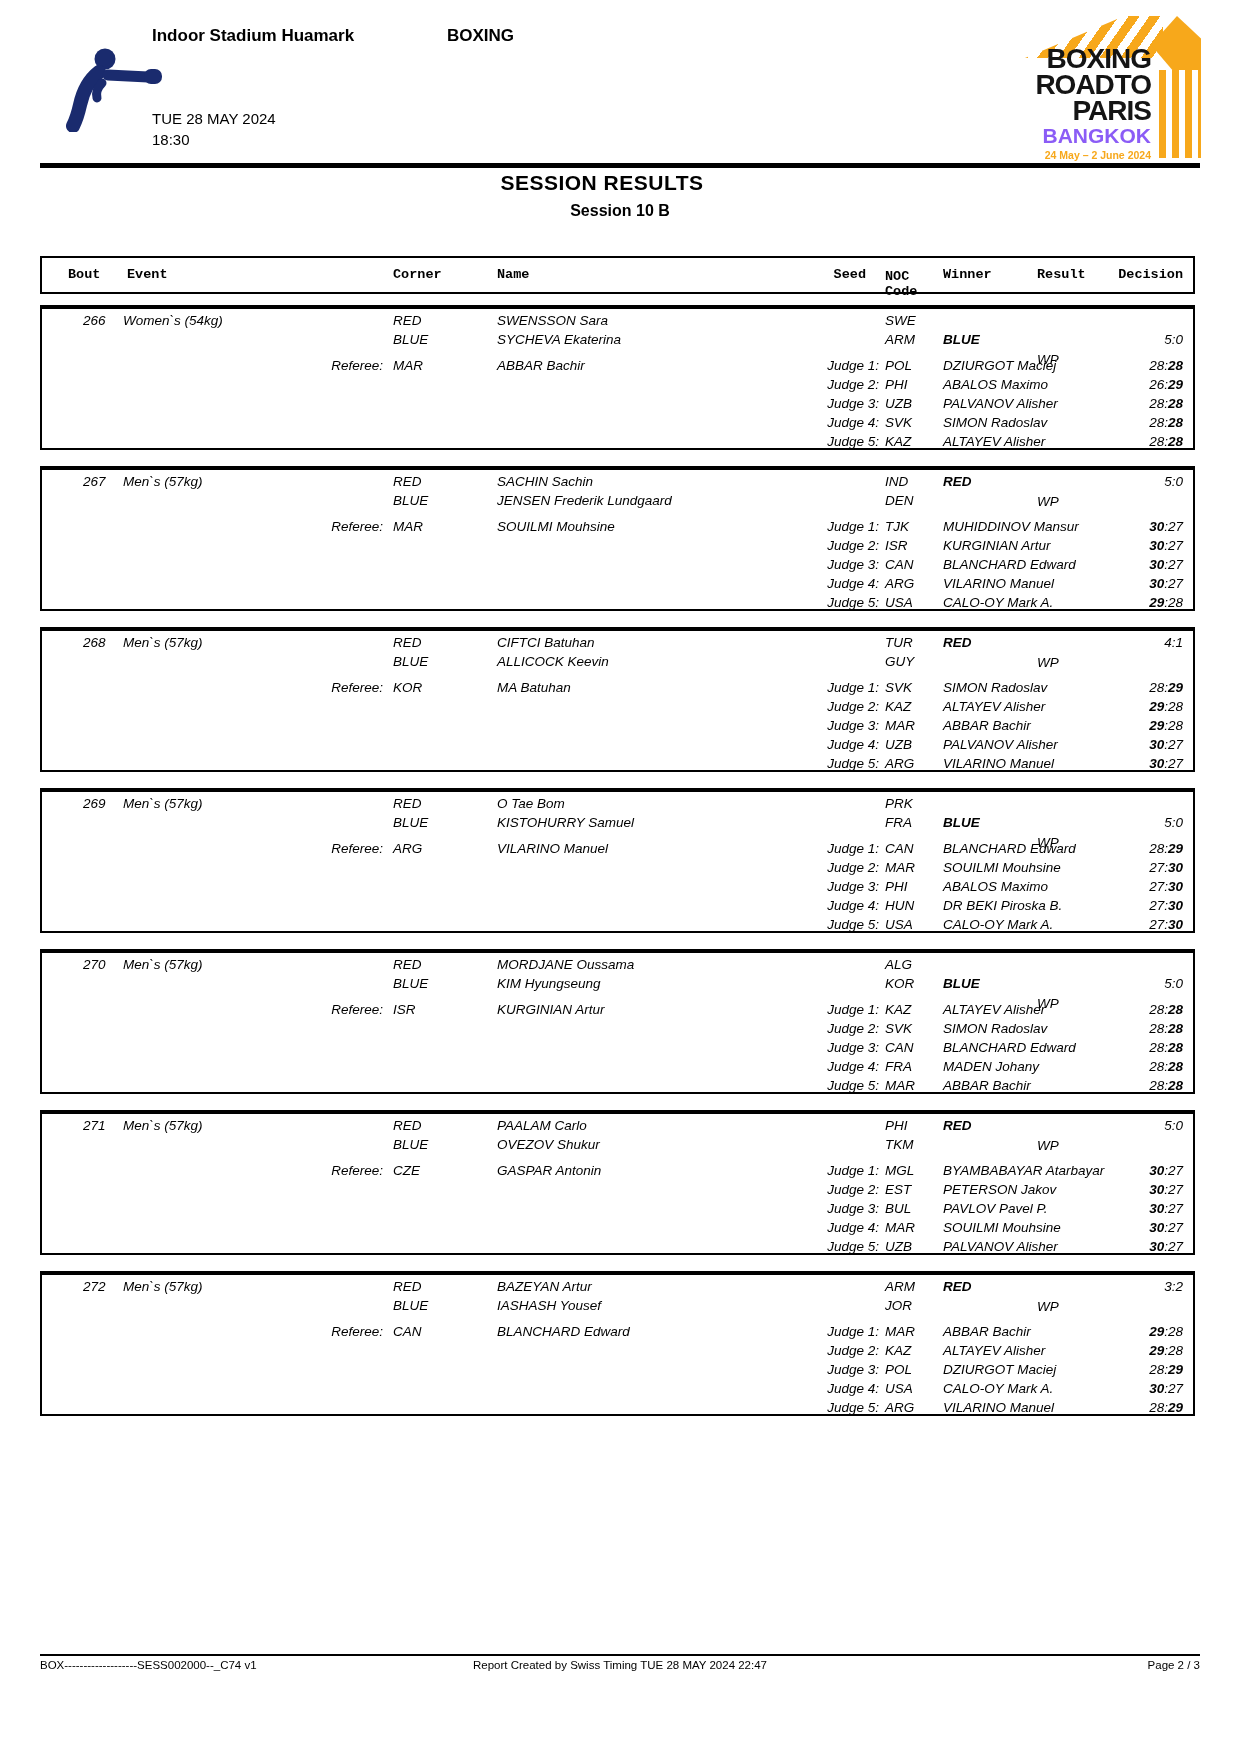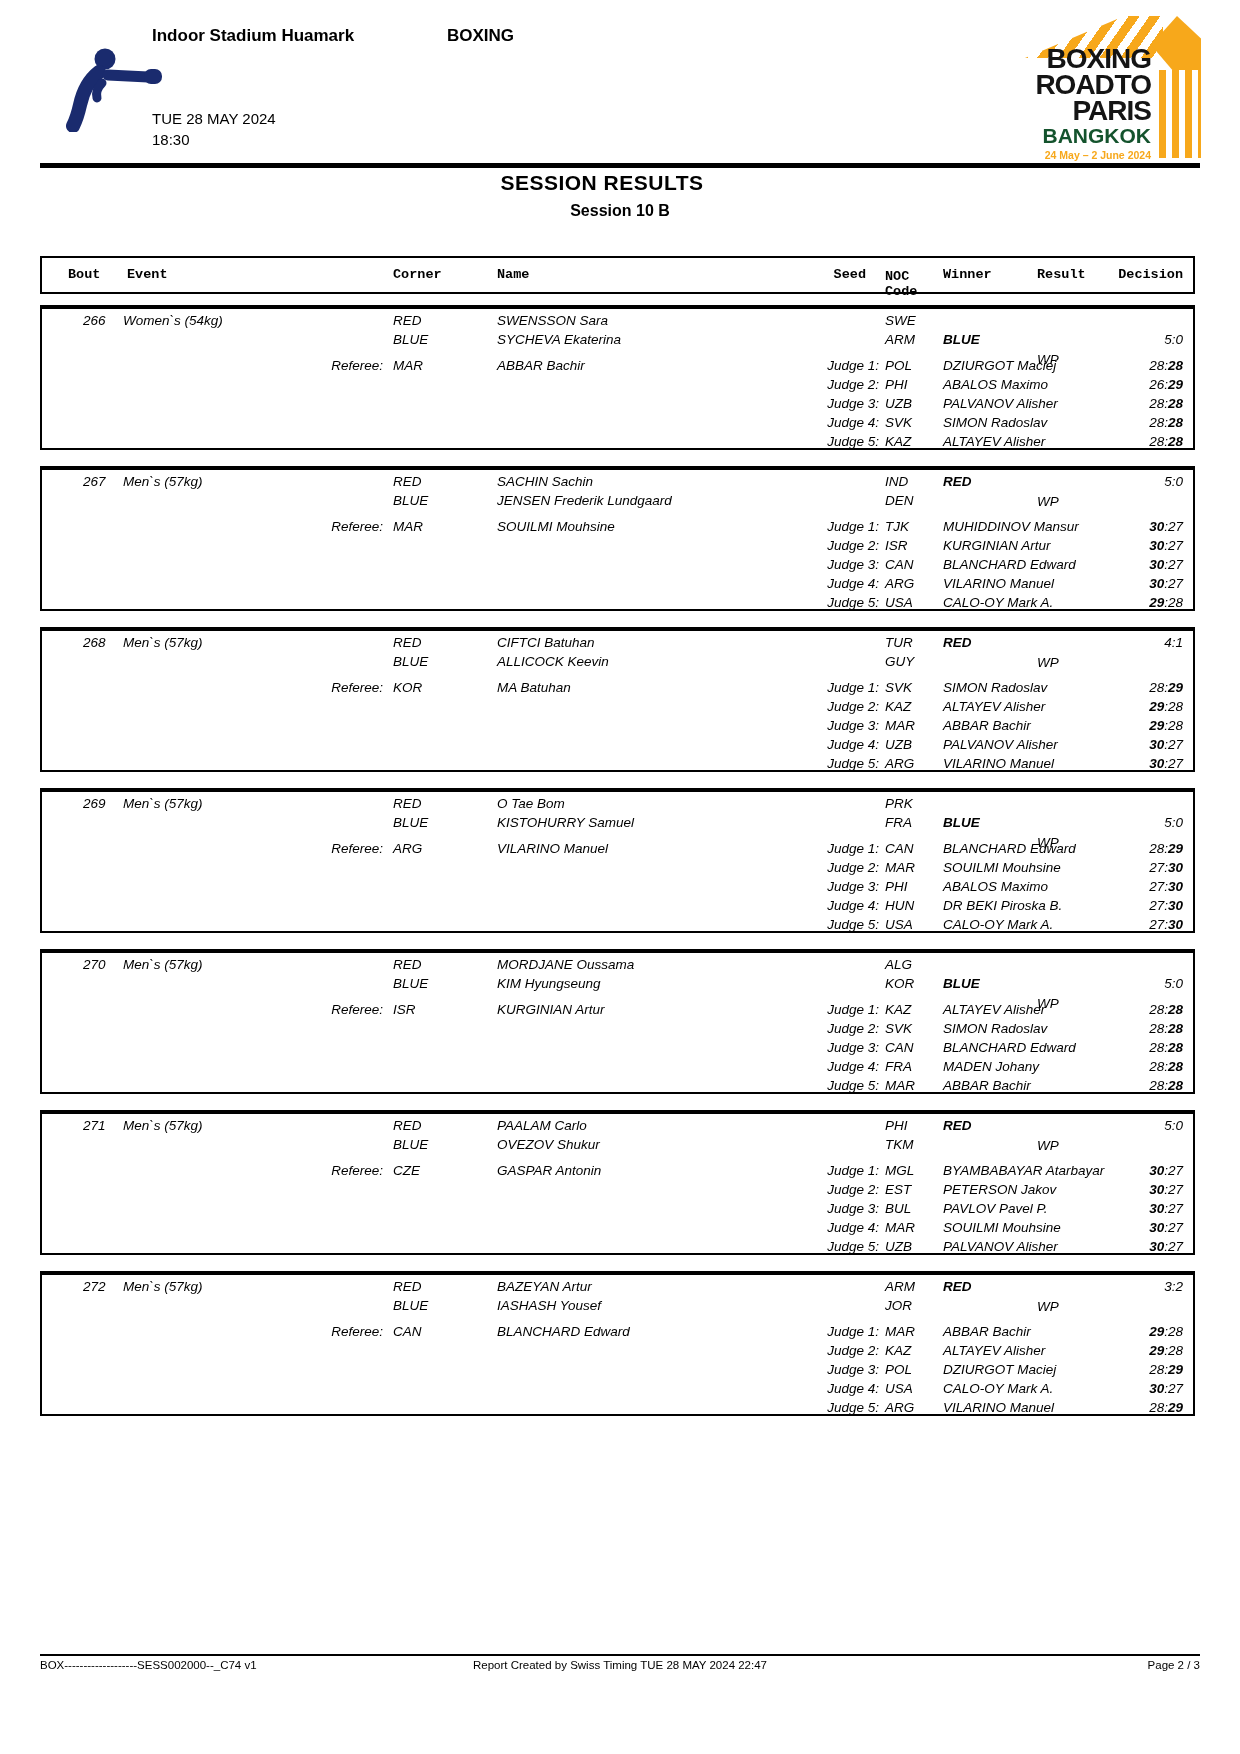--- a/index.html
+++ b/index.html
@@ -21,21 +21,21 @@
   .rtp{position:absolute;left:915px;top:12px;width:292px;height:148px;}
   .rtp-diag{position:absolute;right:44px;top:4px;width:138px;height:42px;
     background:repeating-linear-gradient(125deg,#F7A81B 0 9px,#ffffff 9px 17px);
     clip-path:polygon(0 100%,72% 0,100% 0,100% 100%);}
   .rtp-corner{position:absolute;right:6px;top:4px;width:50px;height:56px;background:#F7A81B;
     clip-path:polygon(0 52%,52% 0,100% 40%,100% 100%,46% 100%);}
   .rtp-vert{position:absolute;right:6px;top:58px;width:42px;height:88px;
     background:repeating-linear-gradient(90deg,#F7A81B 0 7px,#ffffff 7px 13px);}
   .rtp-text{position:absolute;right:56px;top:34px;text-align:right;line-height:26px;}
   .rtp-line{font-size:28px;font-weight:900;letter-spacing:-1px;word-spacing:-6px;color:#141414;}
-  .rtp-city{font-size:21px;font-weight:900;color:#14532d;line-height:24px;letter-spacing:0;}
+  .rtp-city{font-size:21px;font-weight:900;color:#8b5cf6;line-height:24px;letter-spacing:0;}
   .rtp-dates{font-size:10.5px;font-weight:bold;color:#F7A81B;line-height:14px;}
 
   .rule-thick{position:absolute;left:40px;top:163px;width:1160px;height:5px;background:#000;}
   .doc-title{position:absolute;left:0;top:171px;width:1204px;text-align:center;
     font-size:21px;font-weight:bold;letter-spacing:0.5px;}
   .doc-subtitle{position:absolute;left:0;top:202px;width:1240px;text-align:center;
     font-size:16px;font-weight:bold;}
 
   
   .thead{position:absolute;left:40px;top:256px;width:1151px;height:34px;

